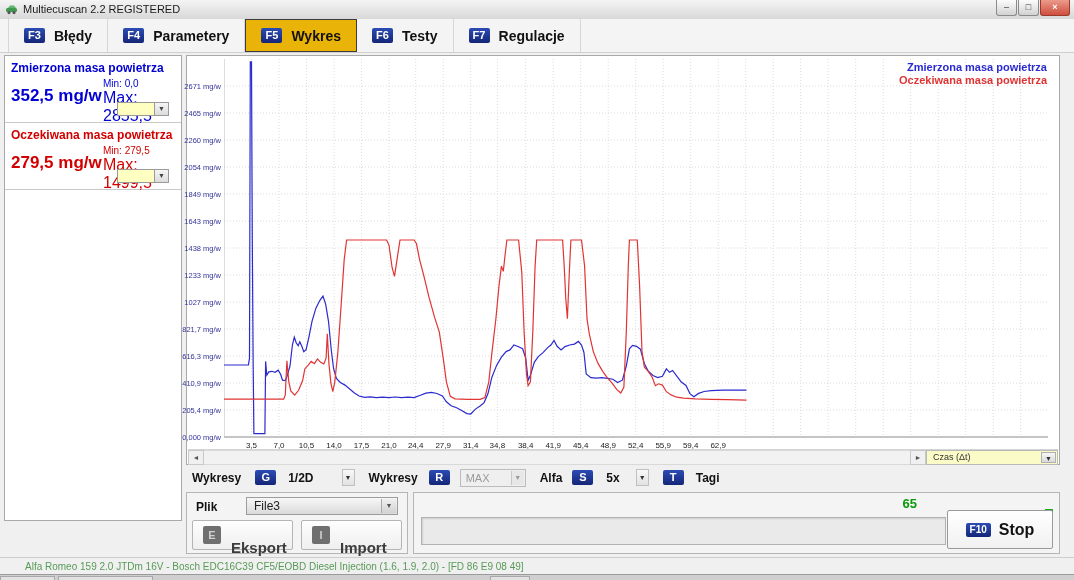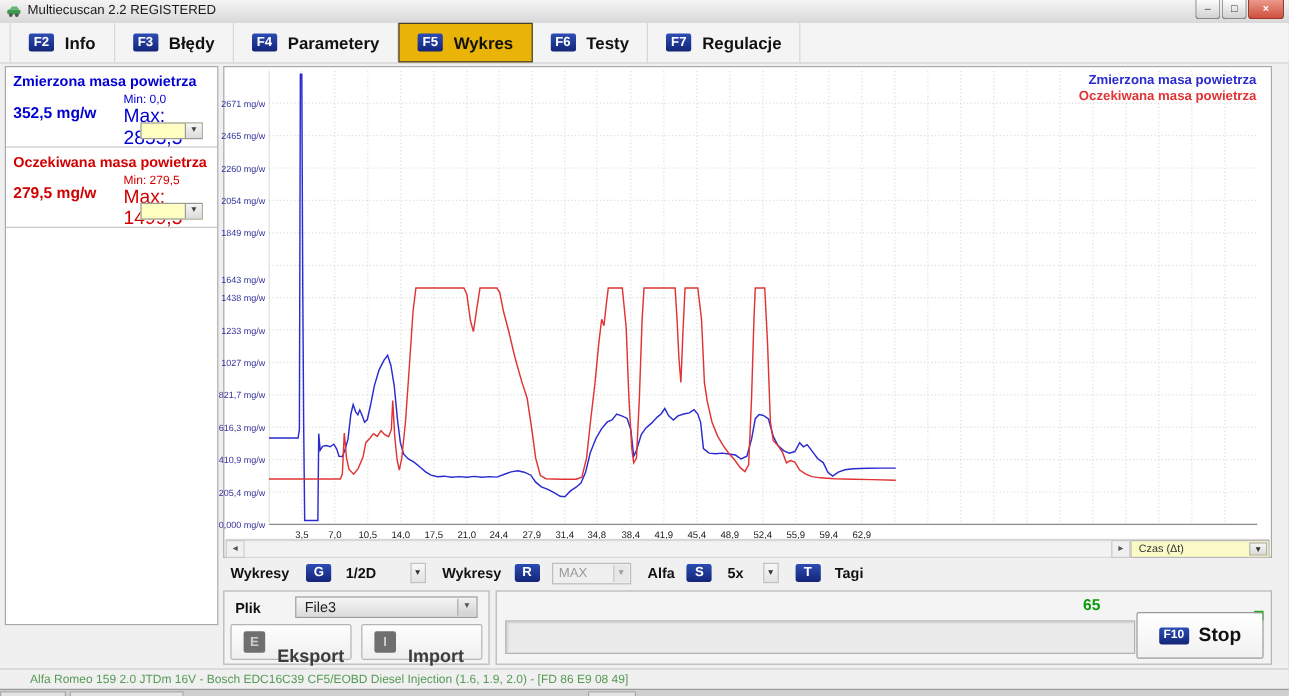--- a/index.html
+++ b/index.html
@@ -25,21 +25,21 @@
   .tab:first-child{border-left:1px solid #d6d6d6;}
   .tab.selected{border:1px solid #3d3d3d;background:#eab308;}
   .fkey{background:linear-gradient(#2c4cb4,#142577);color:#fff;font-weight:bold;
     font-size:11px;padding:1px 4px 2px;border-radius:2px;min-width:13px;text-align:center;}
   .tab-label{font-weight:bold;font-size:14px;color:#111;}
   
   .sidebar{position:absolute;left:4px;top:55px;width:178px;height:466px;
     background:#fff;border:1px solid #a9a9a9;box-sizing:border-box;}
   .param-card{position:relative;height:66px;border-bottom:1px solid #c9c9c9;}
   .param-title{position:absolute;left:6px;top:5px;font-size:12px;font-weight:bold;}
-  .param-value{position:absolute;left:6px;top:30px;font-size:13px;font-weight:bold;}
+  .param-value{position:absolute;left:6px;top:30px;font-size:17px;font-weight:bold;}
   .param-min{position:absolute;left:98px;top:22px;font-size:10px;}
   .param-max{position:absolute;left:98px;top:33px;font-size:16px;}
   .p-blue{color:#0000d2;} .p-red{color:#d20000;}
   .mini-combo{position:absolute;left:112px;top:46px;width:52px;height:14px;
     background:#ffffc2;border:1px solid #9a9a9a;box-sizing:border-box;}
   .mini-combo .dd{position:absolute;right:0;top:0;width:13px;height:100%;
     background:linear-gradient(#f5f5f5,#dcdcdc);border-left:1px solid #9a9a9a;
     font-size:7px;line-height:12px;text-align:center;color:#444;}
   
   .chart-panel{position:absolute;left:186px;top:55px;width:874px;height:410px;
@@ -50,21 +50,21 @@
   .xlabels{position:absolute;left:37px;top:385px;width:824px;height:12px;}
   .xlab{position:absolute;top:0;font-size:8px;color:#222;transform:translateX(-50%);white-space:nowrap;}
   .legend{position:absolute;top:5px;right:12px;text-align:right;font-size:11px;
     font-weight:bold;line-height:13px;}
   .legend-blue{color:#2a2ad0;} .legend-red{color:#e03434;}
   .scrollrow{position:absolute;left:1px;top:393px;width:870px;height:15px;
     display:flex;align-items:stretch;border-top:1px solid #d5d5d5;}
   .sbtn{width:16px;background:#f0f0f0;border:1px solid #c9c9c9;font-size:7px;
     line-height:13px;text-align:center;color:#555;box-sizing:border-box;}
   .strack{flex:1;background:#f2f2f2;border-top:1px solid #d9d9d9;border-bottom:1px solid #d9d9d9;}
-  .time-combo{width:116px;background:#fbfbc8;border:1px solid #b9b9b9;
+  .time-combo{width:132px;background:#fbfbc8;border:1px solid #b9b9b9;
     font-size:9px;line-height:13px;padding-left:6px;box-sizing:border-box;color:#333;position:relative;}
   .time-combo .dd{position:absolute;right:1px;top:1px;bottom:1px;width:13px;
     background:linear-gradient(#f6f6f6,#dadada);border:1px solid #b0b0b0;
     font-size:7px;line-height:11px;text-align:center;color:#333;}
   
   .toolrow{position:absolute;left:186px;top:466px;width:874px;height:23px;
     display:flex;align-items:center;font-size:12px;}
   .toolrow .lbl{font-weight:bold;color:#111;}
   .toolrow .val{font-weight:bold;color:#111;}
   .ddbtn{width:13px;height:17px;background:linear-gradient(#f8f8f8,#e2e2e2);
@@ -124,24 +124,20 @@
     <span class="win-title">Multiecuscan 2.2 REGISTERED</span>
     <div class="winbtns">
       <div class="winbtn"><span>–</span></div>
       <div class="winbtn"><span>□</span></div>
       <div class="winbtn close"><span>×</span></div>
     </div>
   </div>
 
   <div class="tabbar">
     <div class="tab">
-      <span class="fkey">F2</span>
-      <span class="tab-label">Info</span>
-    </div>
-    <div class="tab">
       <span class="fkey">F3</span>
       <span class="tab-label">Błędy</span>
     </div>
     <div class="tab">
       <span class="fkey">F4</span>
       <span class="tab-label">Parametery</span>
     </div>
     <div class="tab selected">
       <span class="fkey">F5</span>
       <span class="tab-label">Wykres</span>
@@ -180,21 +176,21 @@
   <div class="chart-panel">
     <div class="ylabels" id="ylabels">
         <div class="ylab" style="top: 374px;">0,000 mg/w</div>
         <div class="ylab" style="top: 347px;">205,4 mg/w</div>
         <div class="ylab" style="top: 320px;">410,9 mg/w</div>
         <div class="ylab" style="top: 293px;">616,3 mg/w</div>
         <div class="ylab" style="top: 266px;">821,7 mg/w</div>
         <div class="ylab" style="top: 239px;">1027 mg/w</div>
         <div class="ylab" style="top: 211.9px;">1233 mg/w</div>
         <div class="ylab" style="top: 185px;">1438 mg/w</div>
-        <div class="ylab" style="top: 158.1px; margin-top: 12px;">1643 mg/w</div>
+        <div class="ylab" style="top: 158.1px;">1643 mg/w</div>
         <div class="ylab" style="top: 131px;">1849 mg/w</div>
         <div class="ylab" style="top: 104px;">2054 mg/w</div>
         <div class="ylab" style="top: 77px;">2260 mg/w</div>
         <div class="ylab" style="top: 50px;">2465 mg/w</div>
         <div class="ylab" style="top: 22.9px;">2671 mg/w</div>
       </div>
     <div class="plot" id="plot"><svg width="824" height="381">
           <line x1="0" y1="351" x2="824" y2="351" stroke="#dcdcdc" stroke-dasharray="1,2"></line>
           <line x1="0" y1="324" x2="824" y2="324" stroke="#dcdcdc" stroke-dasharray="1,2"></line>
           <line x1="0" y1="297" x2="824" y2="297" stroke="#dcdcdc" stroke-dasharray="1,2"></line>

